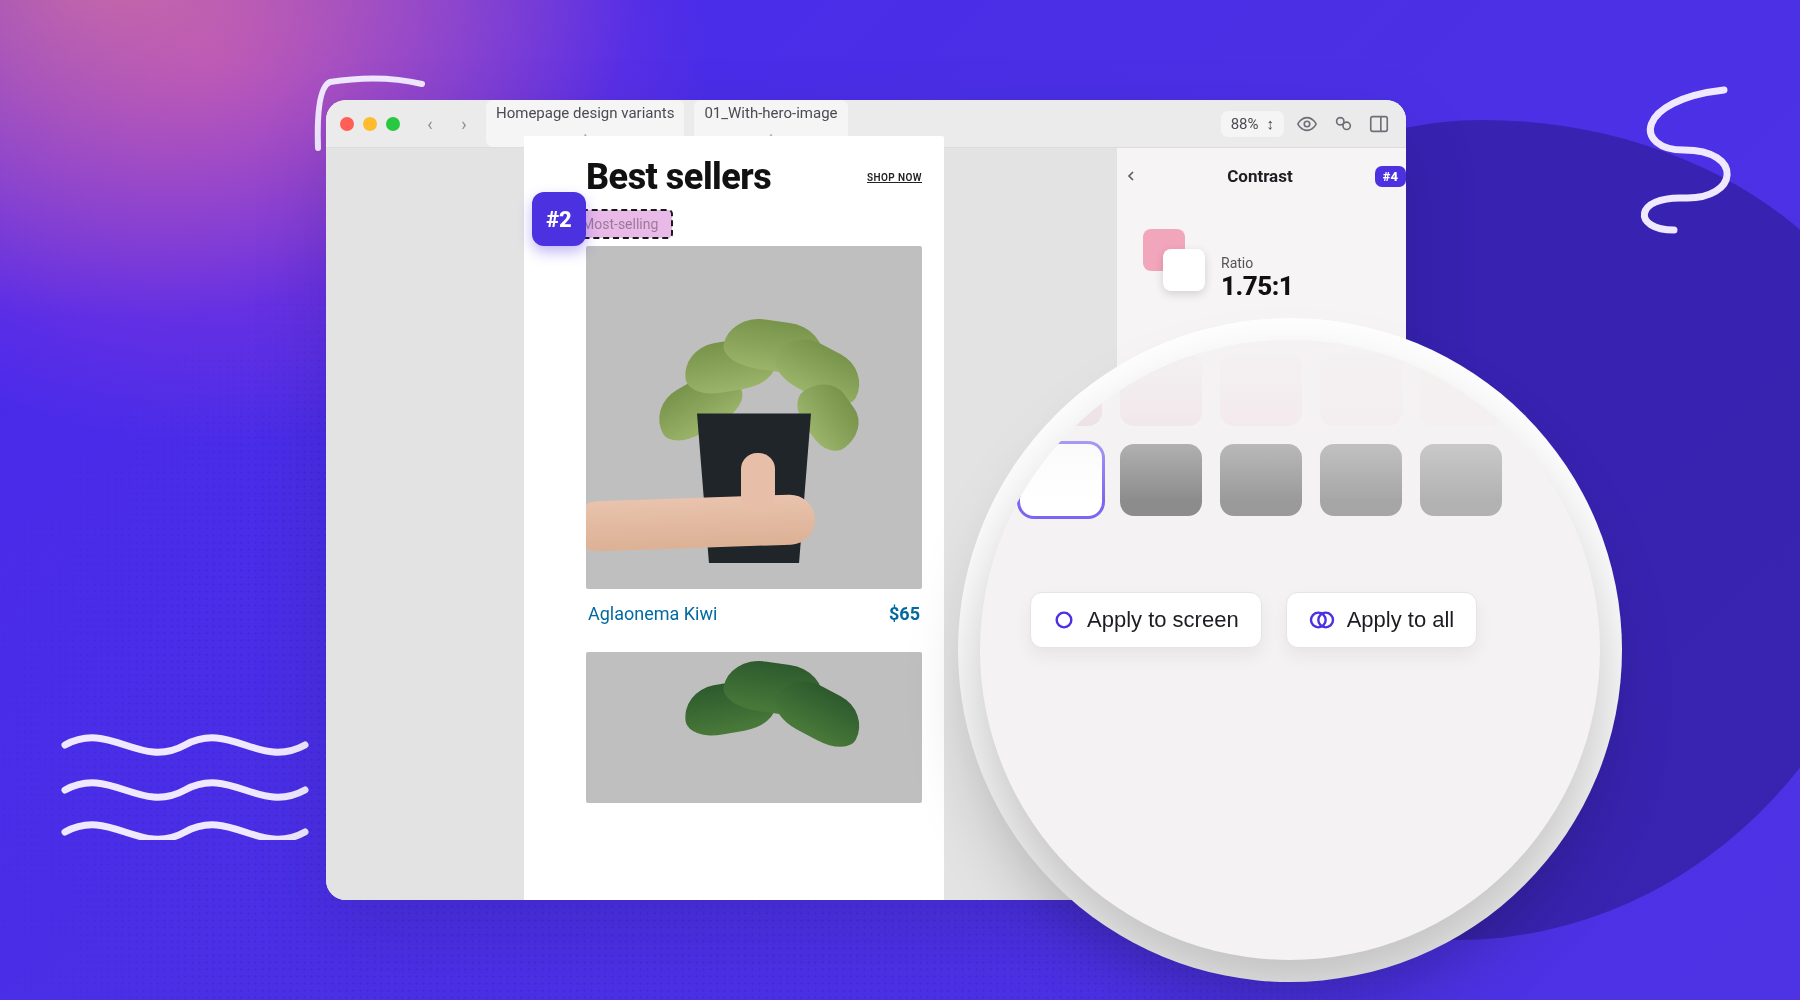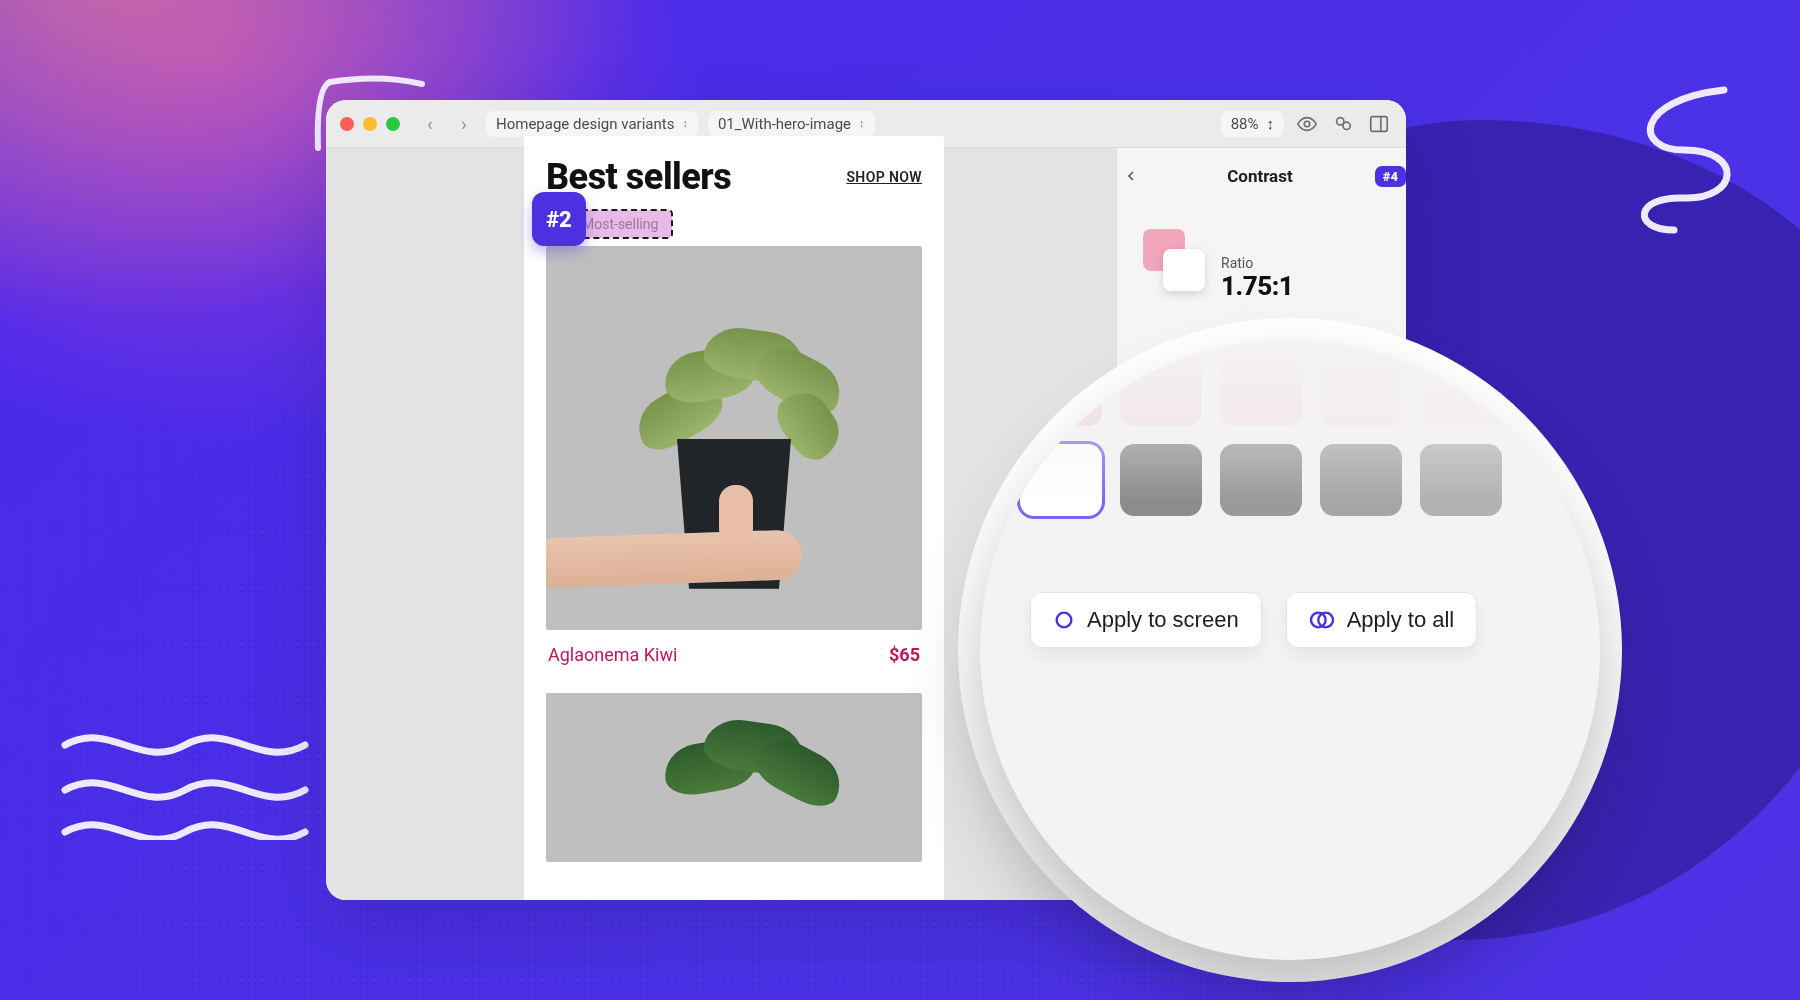--- a/index.html
+++ b/index.html
@@ -56,41 +56,41 @@
     display:flex; align-items:center; gap:10px; padding:0 14px;
     color:#6a6a72; font-size:15px;
   }
   .traffic { display:flex; gap:9px; margin-right:8px; }
   .tl-dot { width:14px; height:14px; border-radius:50%; }
   .tl-dot.red{background:#ff5f57} .tl-dot.yel{background:#febc2e} .tl-dot.grn{background:#28c840}
   .nav-arrow { width:24px; text-align:center; color:#8e8e97; font-size:18px; user-select:none; }
 
   .crumb {
     display:inline-flex; align-items:center; gap:8px;
-    background:#f6f5f5; border-radius:7px; padding:4px 10px; color:#4b4b52;
+    background:#f6f5f5; border-radius:7px; padding:4px 10px; color:#4b4b52;flex-direction:column;
   }
   .crumb .caret{ font-size:11px; color:#8b8b93; }
   .tb-spacer{flex:1}
   .zoom { display:flex; align-items:center; gap:8px; background:#f6f5f5; border-radius:7px; padding:4px 10px; color:#4b4b52; }
   .tb-icon { width:26px; height:26px; display:inline-flex; align-items:center; justify-content:center; color:#6e6e77; }
   .tb-icon svg{display:block}
 
   .work { position:absolute; inset:48px 0 0 0; background:#e3e3e3; }
 
   
   .artboard {
     position:absolute; left:198px; top:-12px; width:420px; height:790px;
-    background:#fff; border-radius:2px;
+    background:#fff; border-radius:2px;padding-left:40px;
   }
   .section-head {
     display:flex; align-items:center; justify-content:space-between;
     padding:20px 22px 8px 22px;
   }
   .h-best{ font-weight:800; font-size:36px; letter-spacing:-.5px; color:#111; }
-  .shopnow{ font-size:14px; letter-spacing:.4px; color:#222; text-decoration:underline; font-weight:600; }
+  .shopnow{ font-size:10px; letter-spacing:.4px; color:#222; text-decoration:underline; font-weight:600; }
 
   .marker-wrap{ position:absolute; left:8px; top:56px; z-index:3;}
   .marker-badge{
     display:inline-flex; align-items:center; justify-content:center;
     width:54px; height:54px; border-radius:12px; background:#4C31E0; color:#fff;
     font-weight:800; font-size:22px; box-shadow:0 6px 14px rgba(76,49,224,.35);
   }
   .sel-chip{
     position:absolute; left:44px; top:74px; z-index:2;
     background:#E9B9E8; color:rgba(0,0,0,.35);
@@ -115,21 +115,21 @@
   .leaf{ position:absolute; width:90px; height:50px; background:linear-gradient(#78944a,#9ab46a); border-radius:60% 60% 60% 60% / 100% 100% 60% 60%; }
   .l1{left:10px; top:60px; transform:rotate(-30deg);}
   .l2{left:40px; top:20px; transform:rotate(-10deg);}
   .l3{left:80px; top:0;  transform:rotate(8deg); width:100px}
   .l4{left:130px; top:25px; transform:rotate(28deg);}
   .l5{left:150px; top:70px; transform:rotate(55deg); width:70px}
   .hand{ position:absolute; left:-4%; bottom:12%; width:72%; height:50px;
     background:linear-gradient(#e9c3ad,#dcb195); border-radius:30px; transform:rotate(-2deg);}
   .thumb{position:absolute; left:46%; bottom:22%; width:34px; height:60px; background:#e7bfa9; border-radius:16px;}
 
-  .p-meta{ display:flex; justify-content:space-between; padding:14px 2px 0 2px; font-size:18px; color:#be185d;}
+  .p-meta{ display:flex; justify-content:space-between; padding:14px 2px 0 2px; font-size:18px; color:#0369a1;}
   .price{ font-weight:700; }
 
   .product.second{ margin-top:28px; }
   .product.second .photo{ aspect-ratio: 1 / .45; }
   .product.second .leaves{ top:auto; bottom:-10px; }
 
   
   .panel{
     position:absolute; right:0; top:0; width:290px; height:100%;
     background:#f6f4f4; border-left:1px solid #e3e1e1;

